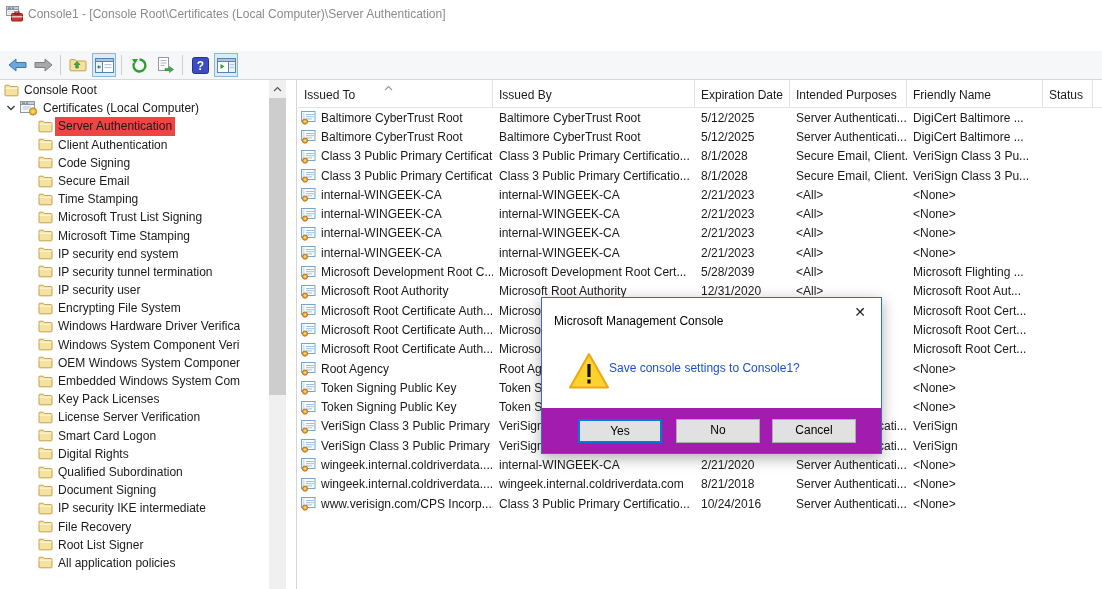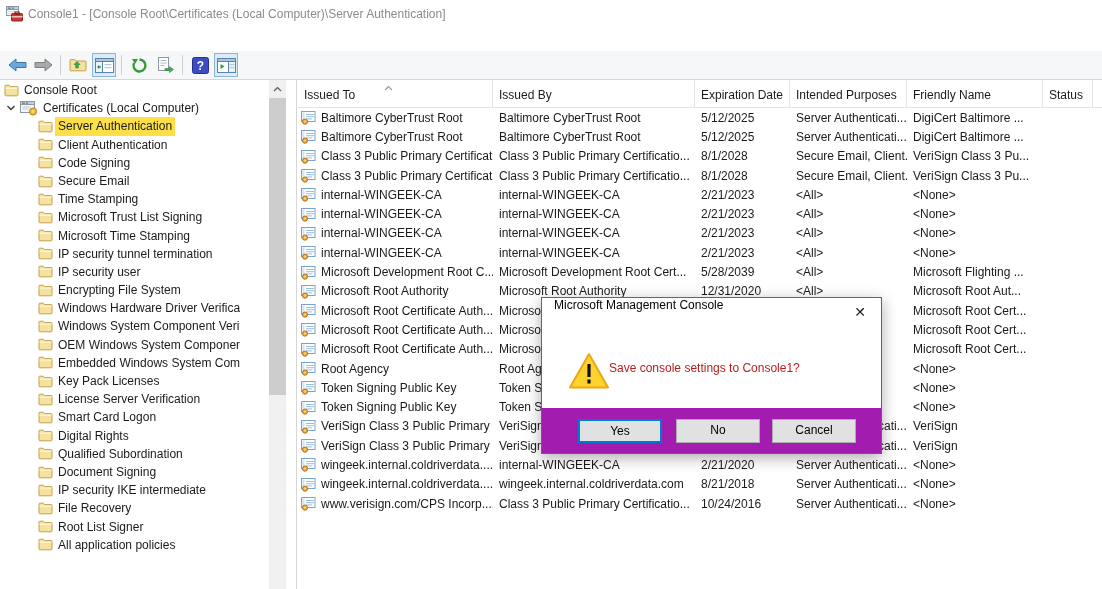--- a/index.html
+++ b/index.html
@@ -23,21 +23,21 @@
   .tbtn.hl { background:#dcebf9; border:1px solid #8ab6de; }
   .tbtn:first-child { margin-left:5px; }
   .tsep { width:1px; height:20px; background:#cfcfcf; margin:0 4px; }
 
   
   .tree-pane { position:absolute; left:0; top:80px; width:297px; height:509px; background:#fff; border-right:1px solid #d6d6d6; overflow:hidden; }
   .tree-rows { position:absolute; left:0; top:1px; width:240px; overflow:hidden; }
   .tree-row { height:18.2px; line-height:18.2px; white-space:nowrap; display:flex; align-items:center; overflow:hidden; }
   .tree-row .icon { flex:0 0 auto; display:inline-flex; }
   .tree-label { padding:0 3px; }
-  .tree-label.sel { background:#fde047; }
+  .tree-label.sel { background:#ef4444; }
   .lvl0 { padding-left:4px; }
   .lvl1 { padding-left:6px; }
   .lvl2 { padding-left:38px; }
   .chev { width:12px; margin-right:2px; display:inline-flex; }
   .tree-row .icon svg { margin-right:2px; }
 
   
   .vscroll { position:absolute; left:269px; top:0; width:17px; height:509px; background:#f0f0f0; }
   .vscroll .up { position:absolute; left:0; top:0; width:17px; height:17px; display:flex; align-items:center; justify-content:center; }
   .vscroll .thumb { position:absolute; left:0; top:18px; width:17px; height:297px; background:#cdcdcd; }
@@ -49,24 +49,24 @@
   .h0 { width:195px; } .h1 { width:202px; } .h2 { width:95px; } .h3 { width:117px; } .h4 { width:136px; } .h5 { width:50px; }
   .sort-caret { position:absolute; left:86px; top:0px; color:#8a8a8a; }
   .list-rows { position:absolute; left:0; top:28px; width:100%; }
   .lrow { display:grid; grid-template-columns:195px 202px 95px 117px 136px 50px; height:19.3px; align-items:center; }
   .cell { padding-left:6px; white-space:nowrap; overflow:hidden; }
   .cell.c0 { display:flex; align-items:center; padding-left:3px; }
   .cell.c0 .icon { flex:0 0 auto; margin-right:4px; display:inline-flex; }
 
   
   .dialog { position:absolute; left:541px; top:297px; width:341px; height:157px; background:#fff; border:1px solid #3c6fa5; box-shadow:0 4px 14px rgba(0,0,0,.32); z-index:10; }
-  .dlg-title { position:absolute; left:12px; top:0; color:#000; }
+  .dlg-title { position:absolute; left:12px; top:16px; color:#000; }
   .dlg-close { position:absolute; right:2px; top:0; width:38px; height:29px; text-align:center; line-height:29px; font-size:14px; color:#222; }
   .dlg-tri { position:absolute; left:26px; top:54px; }
-  .dlg-msg { position:absolute; left:67px; top:63px; color:#b91c1c; }
+  .dlg-msg { position:absolute; left:67px; top:63px; color:#1d4ed8; }
   .dlg-footer { position:absolute; left:0; bottom:0; width:100%; height:45px; background:#a21caf; }
   .dlg-btn { position:absolute; top:11px; width:84px; height:24px; background:#e1e1e1; border:1px solid #acacac; text-align:center; line-height:21px; font-size:12px; color:#000; }
   .dlg-btn.primary { border:2px solid #0078d7; line-height:20px; }
   .b-yes { left:36px; } .b-no { left:134px; } .b-cancel { left:230px; }
 </style>
 </head>
 <body>
 
 <div class="window">
 
@@ -269,20 +269,29 @@
   <div class="tree-row lvl2">
     <span class="icon">
   <svg width="15" height="13" viewBox="0 0 15 13">
     <path d="M1 3.5 L1 2 Q1 1.2 1.8 1.2 L5.2 1.2 L6.4 2.6 L13.2 2.6 Q14 2.6 14 3.4 L14 11 Q14 11.8 13.2 11.8 L1.8 11.8 Q1 11.8 1 11 Z" fill="#f5e2a0" stroke="#c5a14b"></path>
     <path d="M1.6 4.2 L13.4 4.2" stroke="#fcf3cf" stroke-width="1.4"></path>
   </svg>
 </span>
     <span class="tree-label">Microsoft Time Stamping</span>
   </div>
 
+  <div class="tree-row lvl2">
+    <span class="icon">
+  <svg width="15" height="13" viewBox="0 0 15 13">
+    <path d="M1 3.5 L1 2 Q1 1.2 1.8 1.2 L5.2 1.2 L6.4 2.6 L13.2 2.6 Q14 2.6 14 3.4 L14 11 Q14 11.8 13.2 11.8 L1.8 11.8 Q1 11.8 1 11 Z" fill="#f5e2a0" stroke="#c5a14b"></path>
+    <path d="M1.6 4.2 L13.4 4.2" stroke="#fcf3cf" stroke-width="1.4"></path>
+  </svg>
+</span>
+    <span class="tree-label">IP security end system</span>
+  </div>
 
   <div class="tree-row lvl2">
     <span class="icon">
   <svg width="15" height="13" viewBox="0 0 15 13">
     <path d="M1 3.5 L1 2 Q1 1.2 1.8 1.2 L5.2 1.2 L6.4 2.6 L13.2 2.6 Q14 2.6 14 3.4 L14 11 Q14 11.8 13.2 11.8 L1.8 11.8 Q1 11.8 1 11 Z" fill="#f5e2a0" stroke="#c5a14b"></path>
     <path d="M1.6 4.2 L13.4 4.2" stroke="#fcf3cf" stroke-width="1.4"></path>
   </svg>
 </span>
     <span class="tree-label">IP security tunnel termination</span>
   </div>

